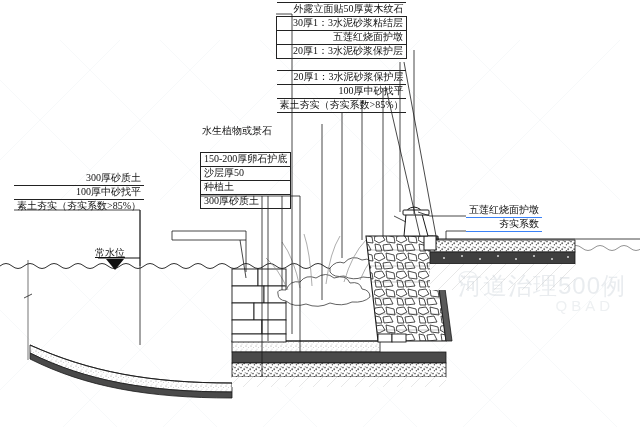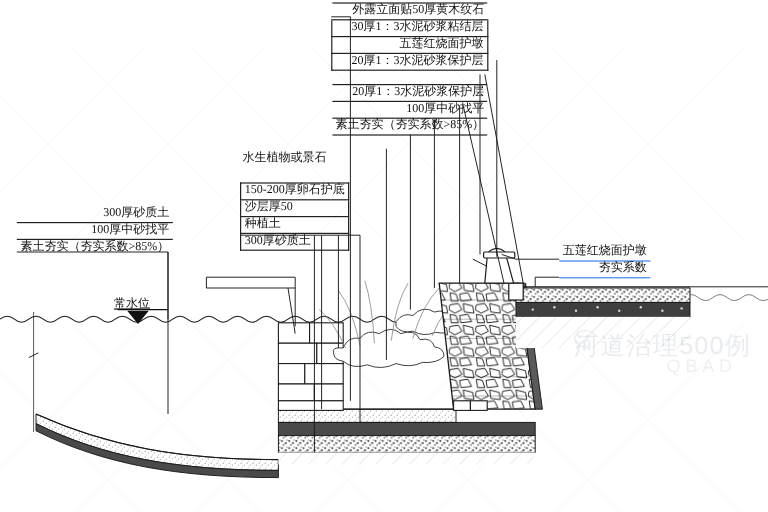--- a/index.html
+++ b/index.html
@@ -46,21 +46,21 @@
   #aqua{left:202px;top:124px;font-size:10px;text-align:center;}
   .wm{
     position:absolute;
     right:14px;bottom:18px;
     display:flex;align-items:center;gap:7px;
     opacity:.30;
     pointer-events:none;
   }
   .wm-txt{
     font-family:"Liberation Sans","DejaVu Sans",sans-serif;
-    font-size:21px;color:#b9c3cc;letter-spacing:1px;text-align:right;
+    font-size:24px;color:#b9c3cc;letter-spacing:1px;text-align:right;
   }
   .wm-sub{
     position:absolute;right:26px;bottom:6px;
     font-family:"Liberation Sans","DejaVu Sans",sans-serif;
     font-size:15px;color:#eceff1;letter-spacing:4px;
     opacity:.9;pointer-events:none;
   }
 </style>
 </head>
 <body>

